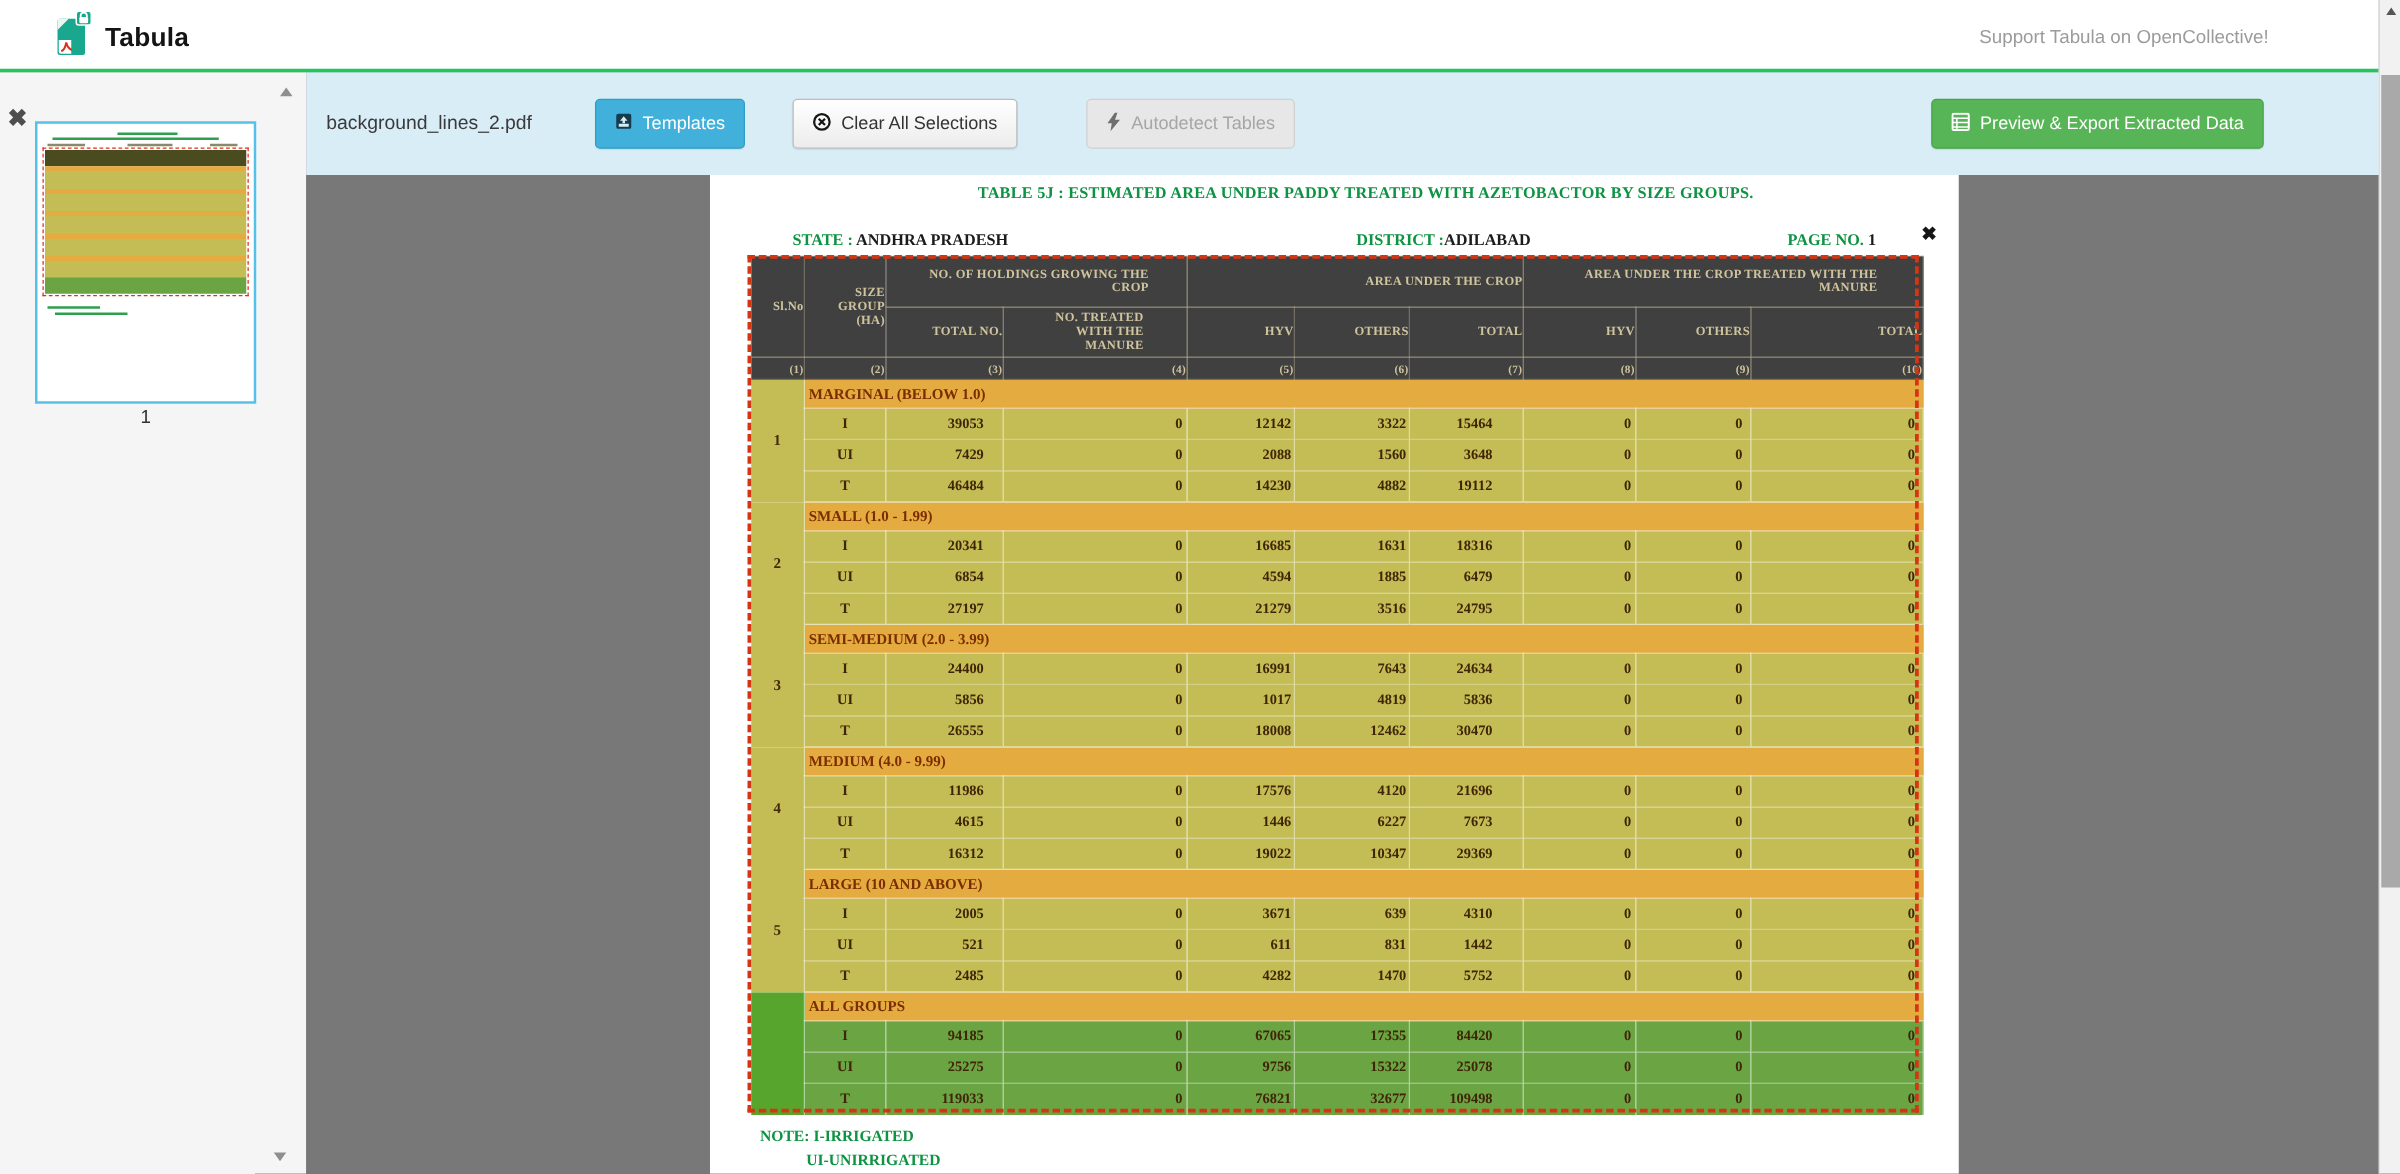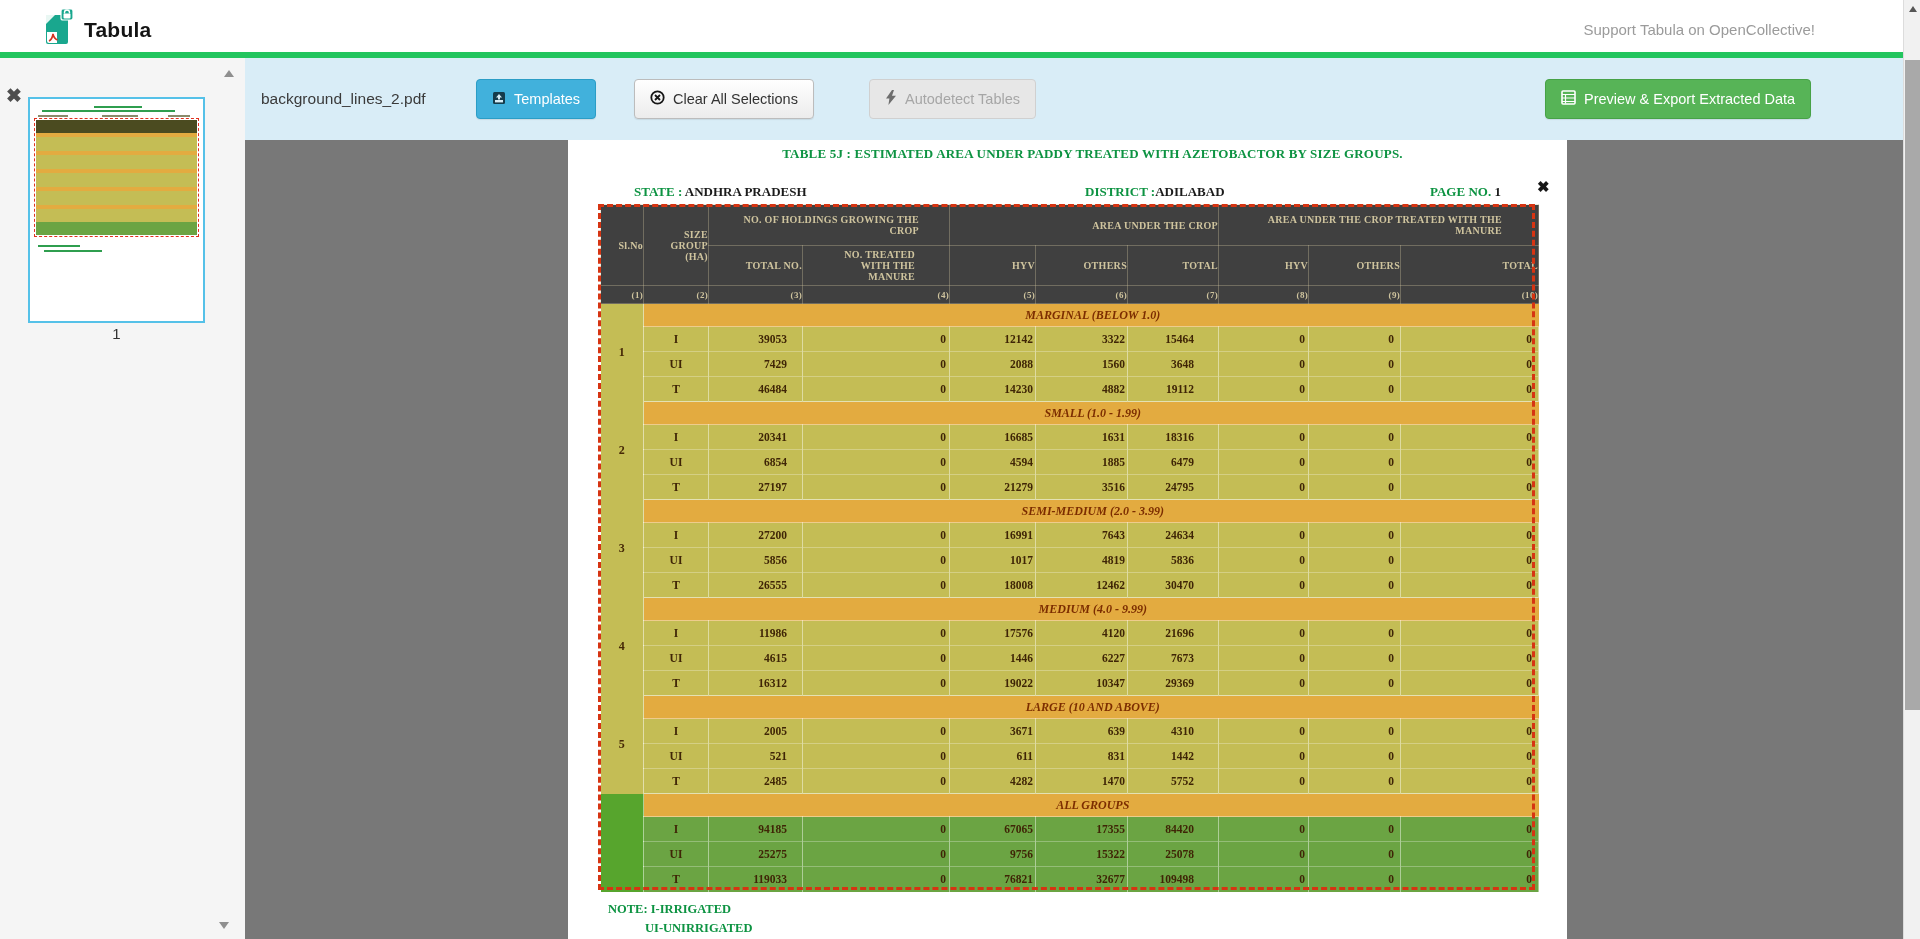--- a/index.html
+++ b/index.html
@@ -1,20 +1,20 @@
 <!DOCTYPE html>
 <html><head>
 <meta charset="utf-8">
 <style>
   * { margin:0; padding:0; box-sizing:border-box; }
   html,body { width:1920px; height:939px; overflow:hidden; }
   body { position:relative; background:#787878; font-family:"Liberation Sans", sans-serif; }
 
   
-  .navbar { position:absolute; left:0; top:0; width:1903px; height:58px; background:#ffffff; border-bottom:6px solid #22c55e; }
+  .navbar { position:absolute; left:0; top:0; width:1903px; height:58px; background:#ffffff; border-bottom:3px solid #22c55e; }
   .brand-wrap { position:absolute; left:44px; top:8px; display:flex; align-items:center; gap:10px; }
   .brand-text { font-size:21px; font-weight:bold; color:#141414; letter-spacing:.2px; }
   .nav-links { position:absolute; left:192px; top:0; height:58px; display:flex; align-items:center; gap:37px; list-style:none; }
   .nav-links li { font-size:15px; color:#777; cursor:pointer; white-space:nowrap; }
   .support-link { position:absolute; right:88px; top:0; height:58px; display:flex; align-items:center; font-size:15px; color:#9b9b9b; cursor:pointer; }
 
   
   .toolbar { position:absolute; left:245px; top:58px; width:1710px; height:82px; background:#d9edf7; }
   .file-name { position:absolute; left:16px; top:0; height:82px; display:flex; align-items:center; font-size:15.5px; color:#3a3a3a; }
   .btn { position:absolute; top:21px; height:40px; display:inline-flex; align-items:center; gap:8px; padding:0 15px; border-radius:4px; font-size:14.5px; cursor:pointer; border:1px solid transparent; box-shadow:0 1px 1px rgba(0,0,0,.08); white-space:nowrap; }
@@ -48,21 +48,21 @@
   .meta-state { left:66px; } .meta-district { left:517px; } .meta-page { left:862px; }
   .green-label { color:#0d9342; }
 
   .tbl-wrap { position:absolute; left:32px; top:64px; }
   table.pdf-table { border-collapse:collapse; table-layout:fixed; font-family:"Liberation Serif", serif; font-weight:bold; }
   .pdf-table th { background:#404040; color:#cfc49e; font-size:10px; border:1px solid rgba(207,196,158,.35); text-align:right; vertical-align:middle; letter-spacing:.3px; }
   .pdf-table th.colnum { font-size:9px; height:18px; }
   .pdf-table td { vertical-align:middle; }
   td.slno-cell { background:#c4bd55; color:#452806; text-align:center; font-size:12px; border-right:1px solid rgba(255,255,255,.5); }
   td.slno-cell.green-sl { background:#57a52d; }
-  tr.group-row td.group-label { background:#e3ab40; color:#7c2d00; font-size:12px; text-align:center; padding-left:3px; border-top:1px solid rgba(255,255,255,.55); border-bottom:1px solid rgba(255,255,255,.4);font-style:italic; }
+  tr.group-row td.group-label { background:#e3ab40; color:#7c2d00; font-size:12px; text-align:left; padding-left:3px; border-top:1px solid rgba(255,255,255,.55); border-bottom:1px solid rgba(255,255,255,.4); }
   tr.data-row td { background:#c4bd55; color:#3f2506; font-size:11.5px; border-right:1px solid rgba(255,255,255,.45); border-top:1px solid rgba(255,255,255,.28); }
   tr.data-row.green td { background:#6ba443; }
   td.type-cell { text-align:center; }
   td.num-cell { text-align:right; }
   td.c3 { padding-right:15px; } td.c4 { padding-right:3px; } td.c5 { padding-right:2px; }
   td.c6 { padding-right:2px; } td.c7 { padding-right:24px; } td.c8 { padding-right:3px; }
   td.c9 { padding-right:6px; } td.c10 { padding-right:6px; }
 
   .selection-box { position:absolute; left:30px; top:64px; width:937px; height:686px; border:3px dashed #d63412; }
   .selection-delete { position:absolute; left:969px; top:38px; font-size:15px; font-weight:bold; color:#161616; cursor:pointer; font-family:"Liberation Sans",sans-serif; }
@@ -305,21 +305,21 @@
               <td class="num-cell c8">0</td>
               <td class="num-cell c9">0</td>
               <td class="num-cell c10">0</td>
             </tr>
             <tr class="group-row" style="height: 23px;">
               <td rowspan="4" class="slno-cell">3</td>
               <td colspan="9" class="group-label">SEMI-MEDIUM (2.0 - 3.99)</td>
             </tr>
             <tr class="data-row" style="height: 25px;">
               <td class="type-cell">I</td>
-              <td class="num-cell c3">27200</td>
+              <td class="num-cell c3">24400</td>
               <td class="num-cell c4">0</td>
               <td class="num-cell c5">16991</td>
               <td class="num-cell c6">7643</td>
               <td class="num-cell c7">24634</td>
               <td class="num-cell c8">0</td>
               <td class="num-cell c9">0</td>
               <td class="num-cell c10">0</td>
             </tr>
             <tr class="data-row" style="height: 25px;">
               <td class="type-cell">UI</td>

